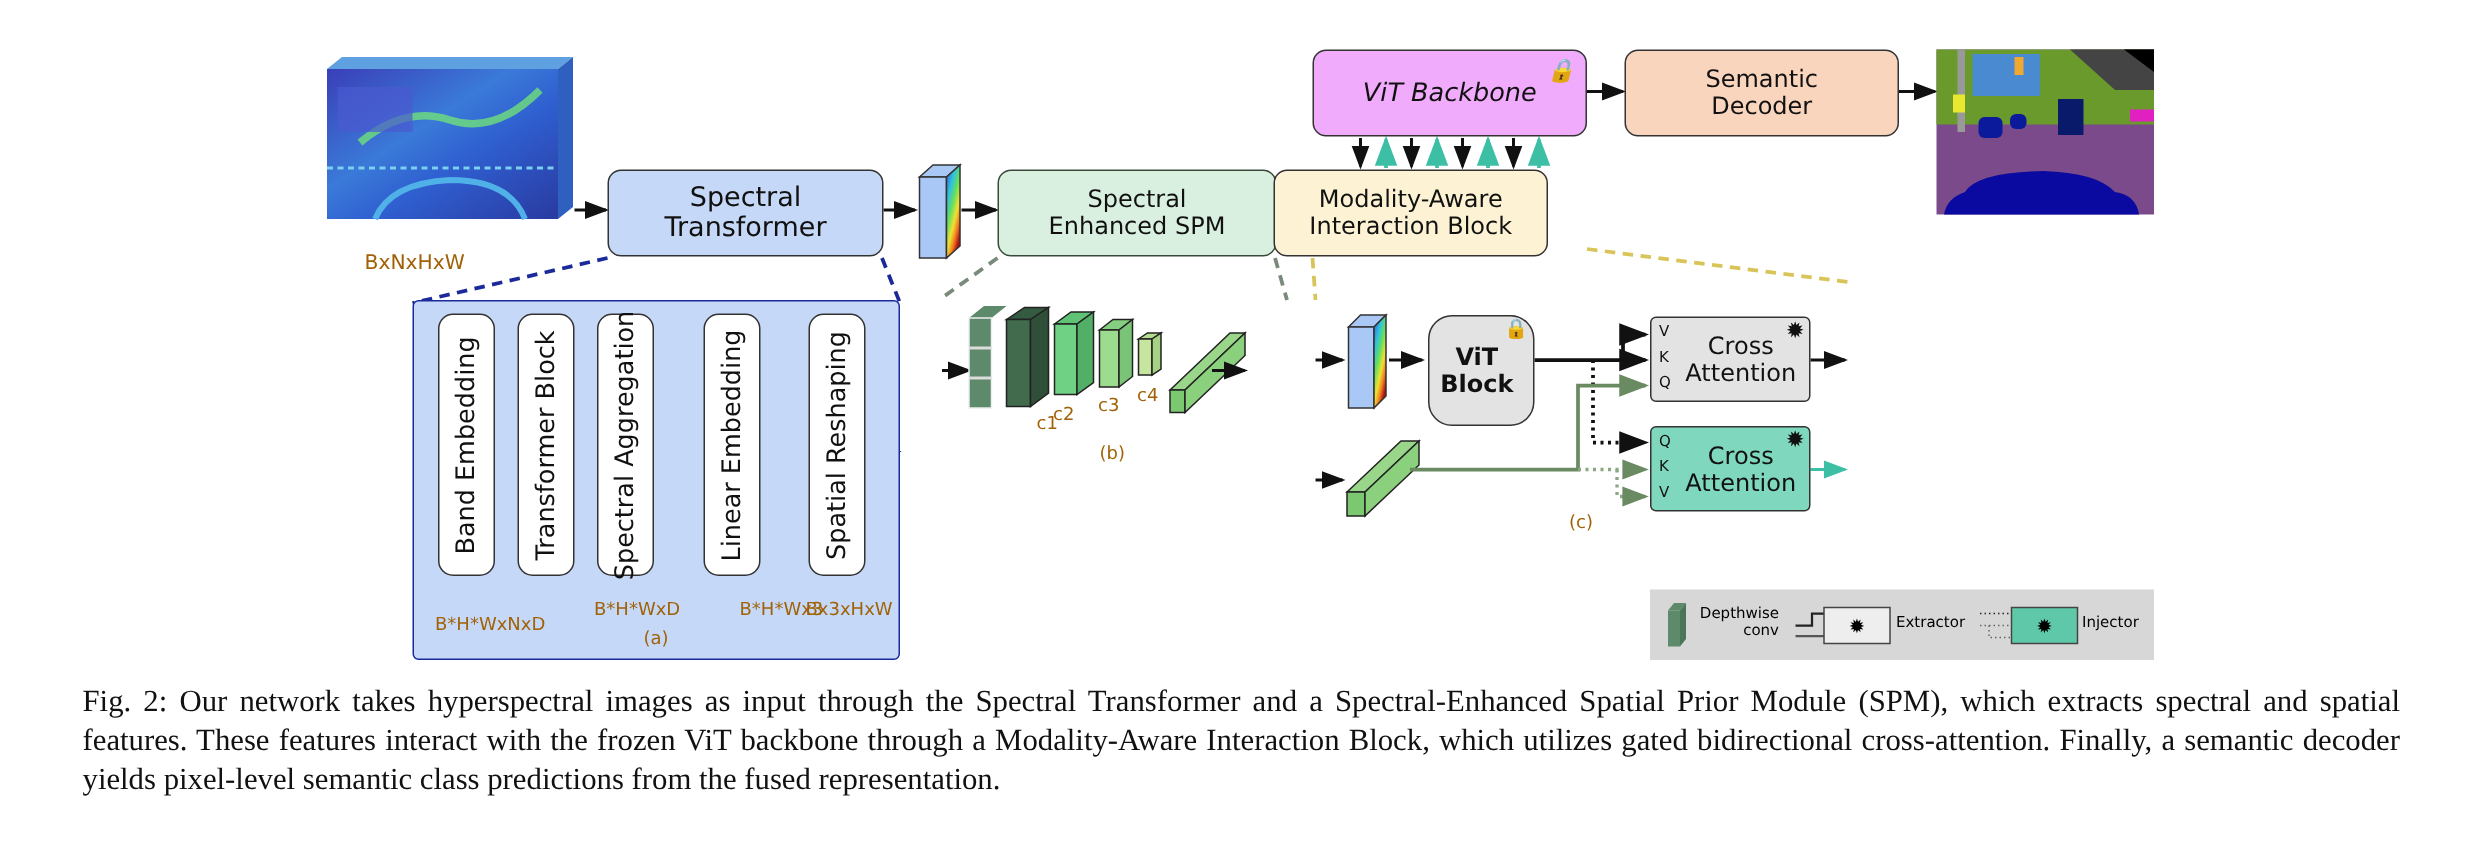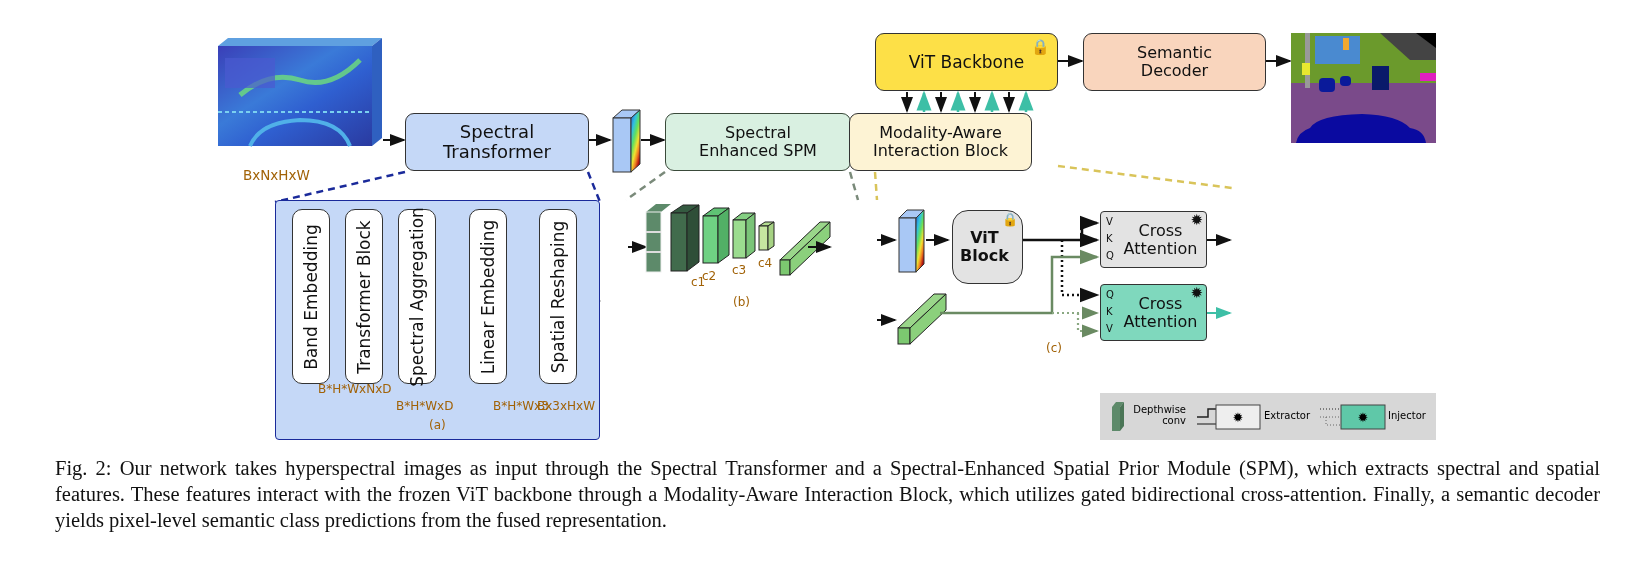--- a/index.html
+++ b/index.html
@@ -174,21 +174,21 @@
     <line x1="1207" y1="313" x2="1230" y2="313" stroke="#3dbfa6" stroke-width="2" marker-end="url(#aht)"></line>
   </g>
 </svg>
 
 <div class="lbl" style="left:243px;top:167px;font-size:13.5px;">BxNxHxW</div>
 
 <div class="box" style="left:405px;top:113px;width:184px;height:58px;background:#c5d8f7;font-size:18px;padding:0 20px;">Spectral Transformer</div>
 
 <div class="box" style="left:665px;top:113px;width:186px;height:58px;background:#d9f0e1;border-color:#3a4a3a;font-size:16px;padding:0 18px;">Spectral Enhanced SPM</div>
 
-<div class="box" style="left:875px;top:33px;width:183px;height:58px;background:#fde047;font-size:17px;">
+<div class="box" style="left:875px;top:33px;width:183px;height:58px;background:#f0abfc;font-size:17px;font-style:italic;">
   <span>ViT Backbone</span>
   <span class="abs" style="right:7px;top:5px;font-size:15px;">🔒</span>
 </div>
 
 <div class="box" style="left:1083px;top:33px;width:183px;height:58px;background:#f9d5bd;font-size:16px;padding:0 48px;">Semantic Decoder</div>
 
 <div class="box" style="left:849px;top:113px;width:183px;height:58px;background:#fdf3d4;font-size:16px;padding:0 14px;">Modality-Aware Interaction Block</div>
 
 <div class="abs" style="left:275px;top:200px;width:325px;height:240px;background:#c5d8f7;border:1.5px solid #1a2a9a;border-radius:4px;box-sizing:border-box;"></div>
 <div class="vbox" style="left:292px;top:209px;">
@@ -199,21 +199,21 @@
   </div>
 <div class="vbox" style="left:398px;top:209px;">
     <span>Spectral Aggregation</span>
   </div>
 <div class="vbox" style="left:469px;top:209px;">
     <span>Linear Embedding</span>
   </div>
 <div class="vbox" style="left:539px;top:209px;">
     <span>Spatial Reshaping</span>
   </div>
-<div class="lbl" style="left:290px;top:382px;margin-left:28px;">B*H*WxNxD</div>
+<div class="lbl" style="left:290px;top:409px;">B*H*WxNxD</div>
 <div class="lbl" style="left:396px;top:399px;">B*H*WxD</div>
 <div class="lbl" style="left:468px;top:399px;margin-left:25px;">B*H*Wx3</div>
 <div class="lbl" style="left:537px;top:399px;">Bx3xHxW</div>
 <div class="lbl" style="left:429px;top:418px;">(a)</div>
 
 <div class="abs" style="left:626px;top:200px;width:232px;height:118px;background:#d9f0e1;border:1.5px solid #8a9a8a;border-radius:3px;box-sizing:border-box;z-index:-1;"></div>
 <div class="lbl" style="left:671px;top:275px;margin-left:20px;">c1</div>
 <div class="lbl" style="left:702px;top:269px;">c2</div>
 <div class="lbl" style="left:732px;top:263px;">c3</div>
 <div class="lbl" style="left:758px;top:256px;">c4</div>

